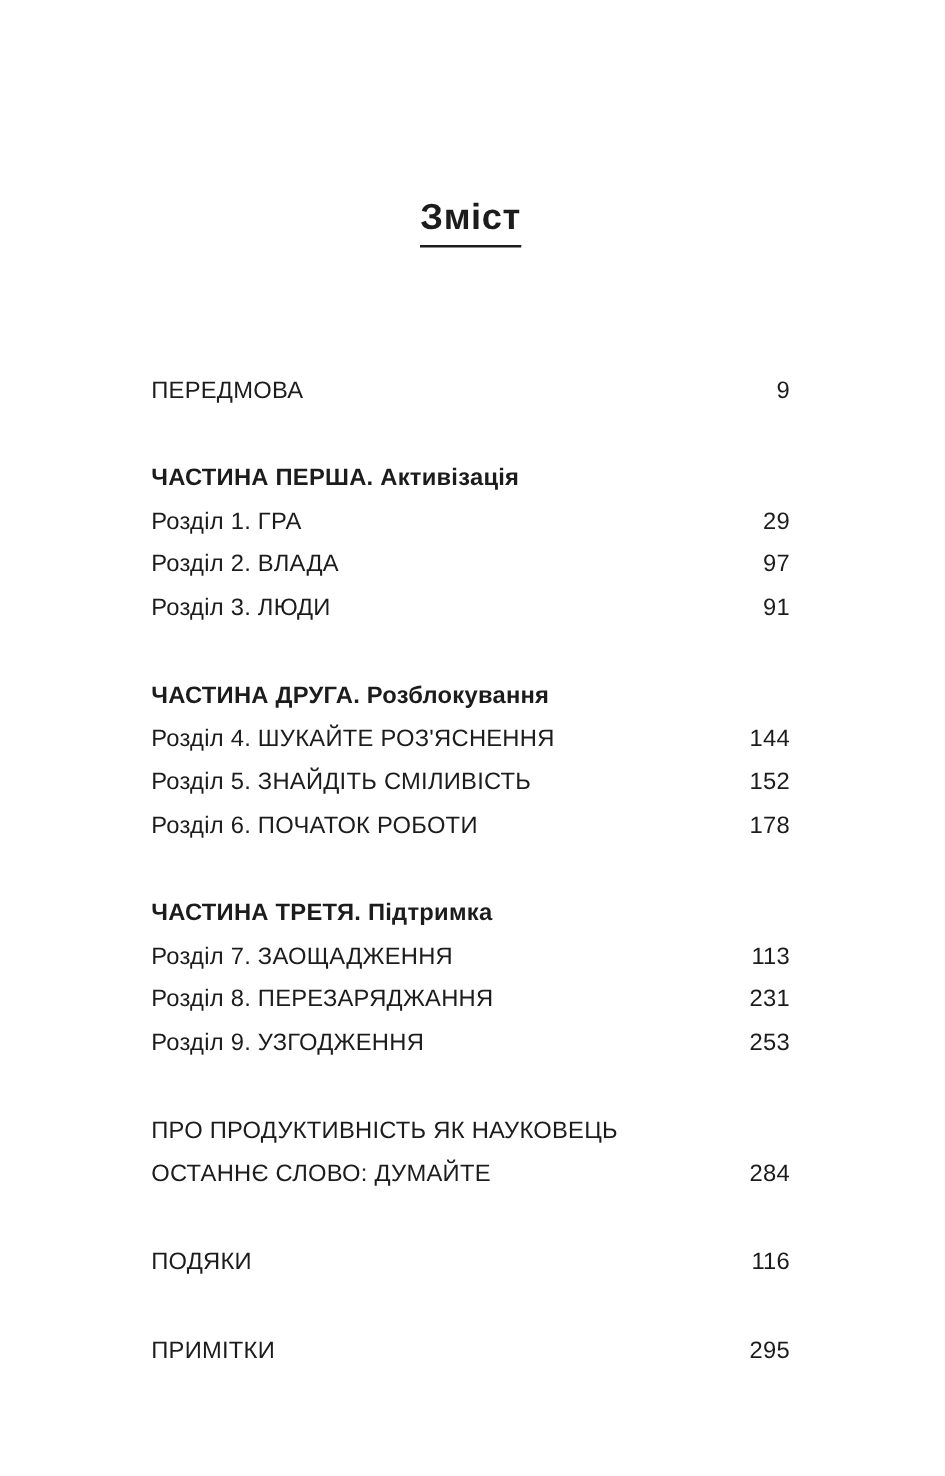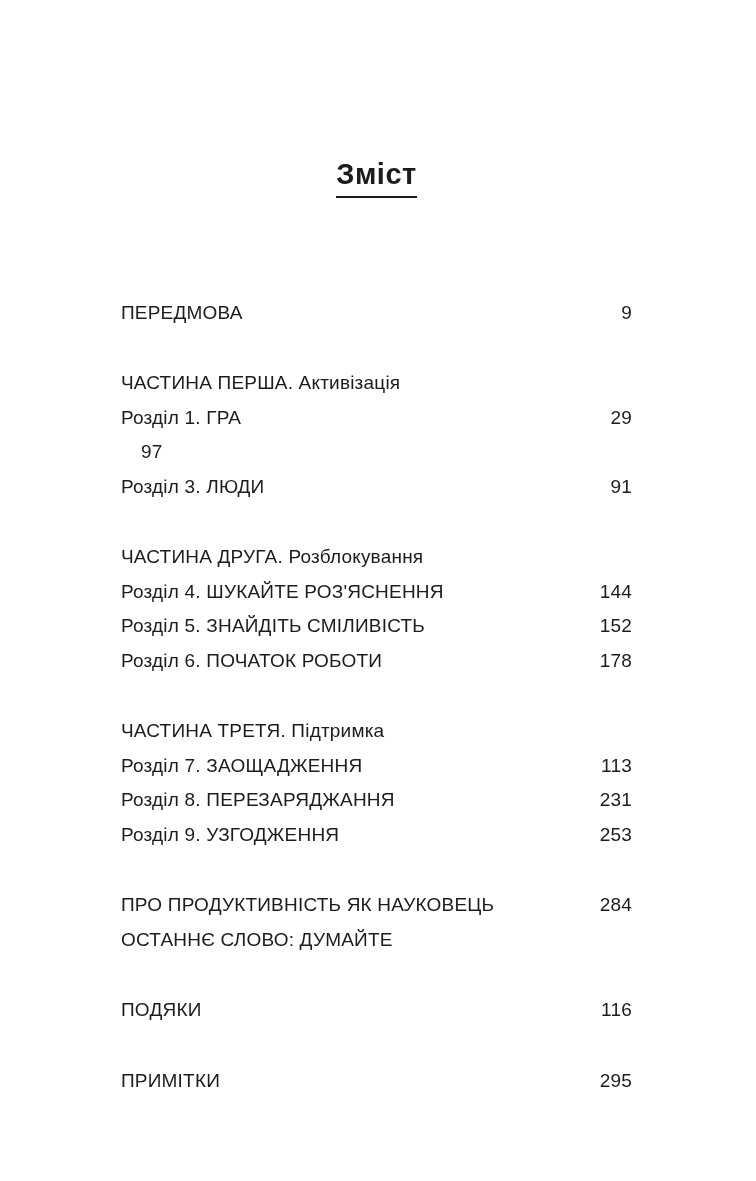--- a/index.html
+++ b/index.html
@@ -36,27 +36,27 @@
   }
   .toc-group {
     margin-bottom: 36px;
   }
   .toc-group:last-child {
     margin-bottom: 0;
   }
   .toc-row {
     display: flex;
     justify-content: space-between;
-    align-items: flex-start;
+    align-items: flex-end;
     line-height: 34.5px;
     font-size: 19px;
     letter-spacing: 0.2px;
   }
   .toc-heading {
-    font-weight: 400;
+    font-weight: 700;
   }
   .toc-label {
     display: flex;
     flex-direction: column;
     text-align: left;
   }
   .toc-line {
     display: block;
   }
   .toc-page {
@@ -79,20 +79,21 @@
           <span class="toc-page">9</span>
         </div>
       </section>
       <section class="toc-group">
         <div class="toc-row toc-heading">ЧАСТИНА ПЕРША. Активізація</div>
         <div class="toc-row toc-entry">
           <span class="toc-label">Розділ 1. ГРА</span>
           <span class="toc-page">29</span>
         </div>
         <div class="toc-row toc-entry">
+          <span class="toc-label">Розділ 2. ВЛАДА</span>
           <span class="toc-page">97</span>
         </div>
         <div class="toc-row toc-entry">
           <span class="toc-label">Розділ 3. ЛЮДИ</span>
           <span class="toc-page">91</span>
         </div>
       </section>
       <section class="toc-group">
         <div class="toc-row toc-heading">ЧАСТИНА ДРУГА. Розблокування</div>
         <div class="toc-row toc-entry">

